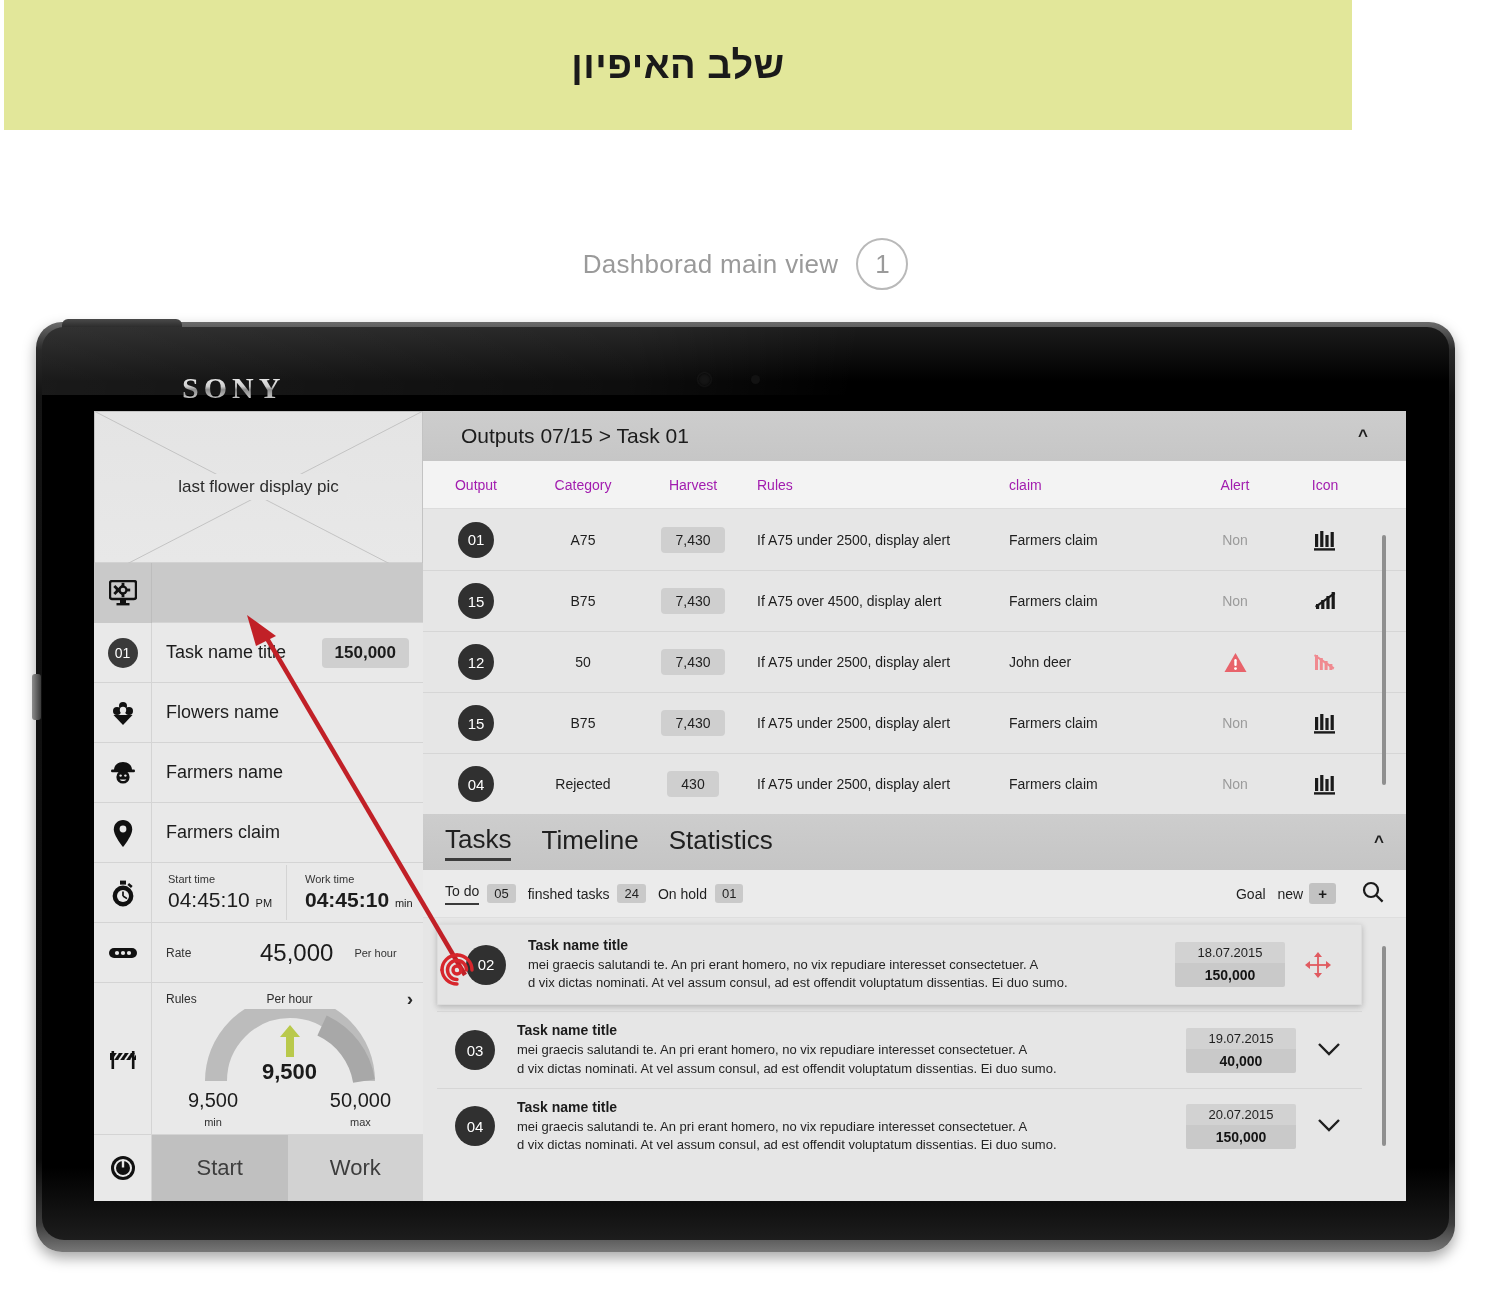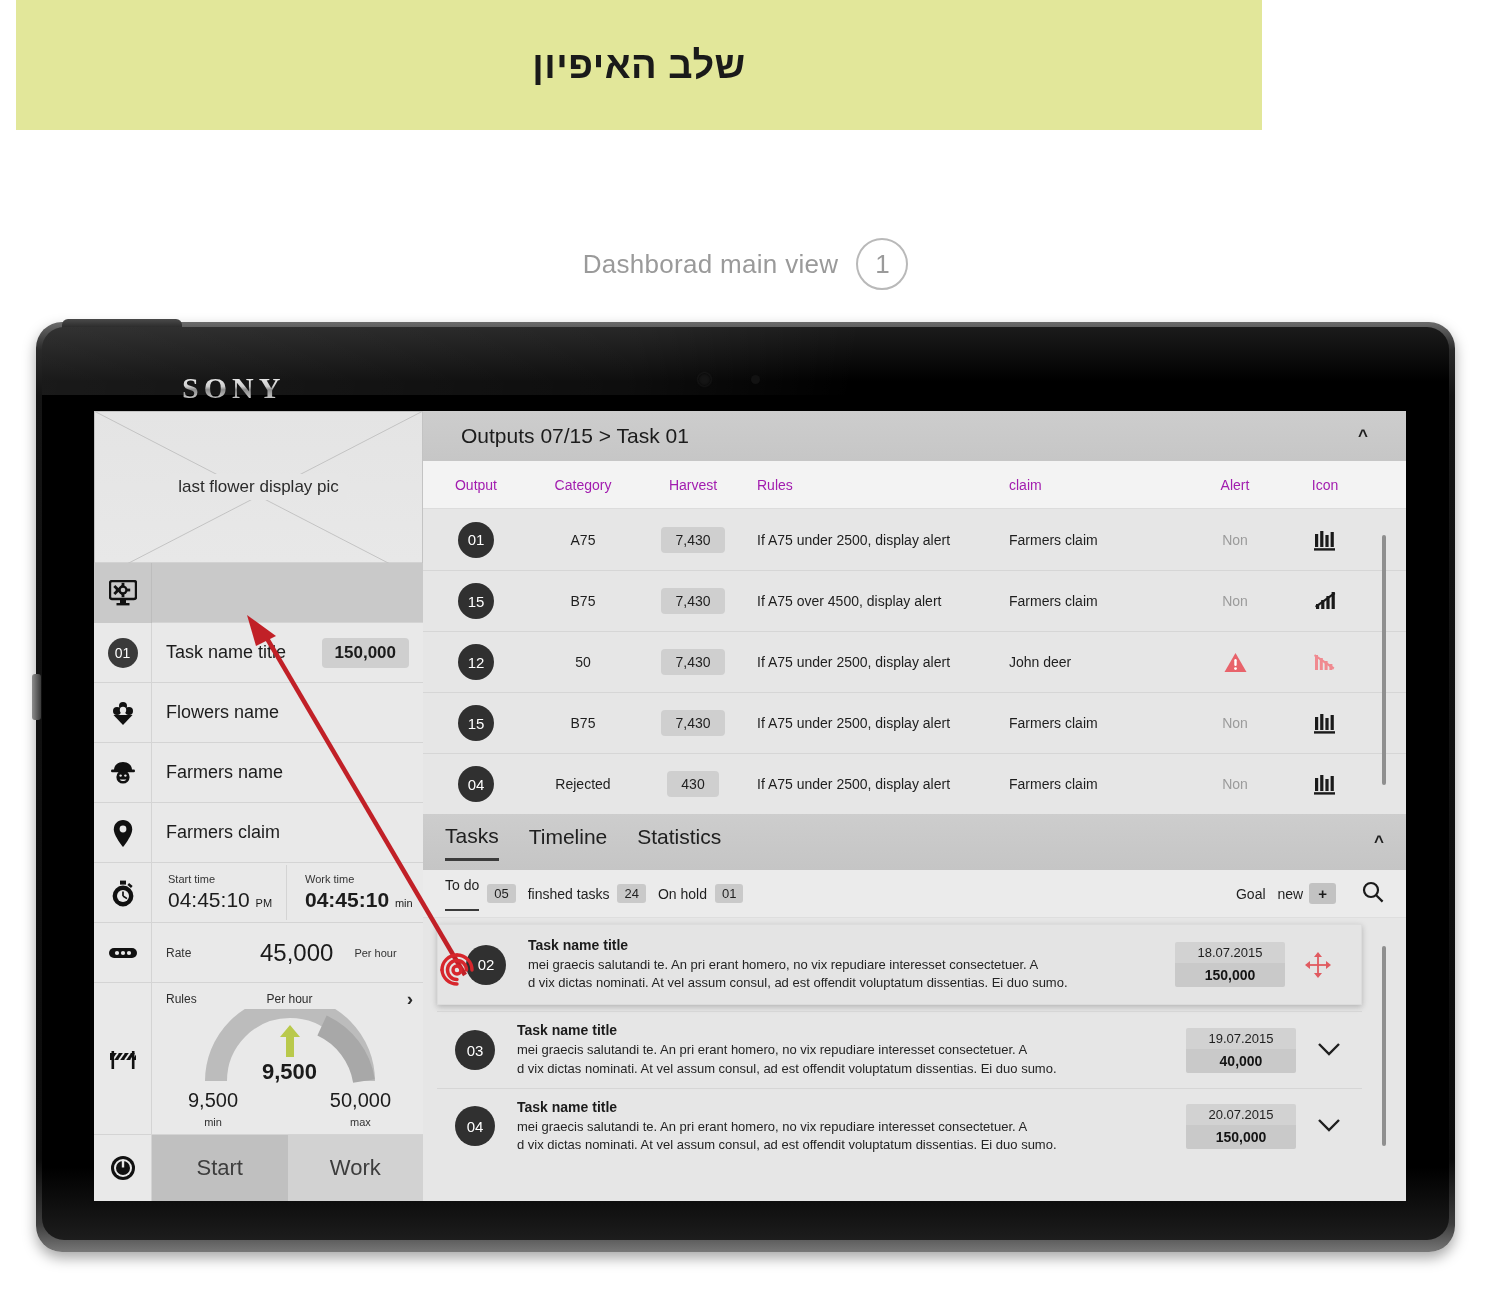--- a/index.html
+++ b/index.html
@@ -1,20 +1,20 @@
 <!DOCTYPE html>
 <html><head>
 <meta charset="utf-8">
 <style>
   * { box-sizing: border-box; margin:0; padding:0; }
   html,body { width:1491px; height:1301px; background:#ffffff;
     font-family:"Liberation Sans","DejaVu Sans",sans-serif; overflow:hidden; }
 
   
-  .banner{ position:absolute; left:16px; top:0; width:1246px; height:130px;
+  .banner{ position:absolute; left:4px; top:0; width:1348px; height:130px;
     background:#e2e79a; display:flex; align-items:center; justify-content:center; }
   .banner-title{ font-size:38px; font-weight:bold; color:#1a1a1a; direction:rtl; letter-spacing:.5px; }
 
   
   .caption{ position:absolute; left:0; top:238px; width:1491px;
     display:flex; align-items:center; justify-content:center; gap:18px; }
   .caption-text{ font-size:26px; color:#9a9a9a; letter-spacing:.3px; }
   .caption-num{ width:52px; height:52px; border-radius:50%; border:2px solid #b9b9b9;
     display:flex; align-items:center; justify-content:center; font-size:26px; color:#9a9a9a; }
 
@@ -131,26 +131,26 @@
   .c-cat.td,.c-har.td,.c-ale.td,.c-ico.td{ justify-content:center; }
   .ovl{ width:36px; height:36px; border-radius:50%; background:#303030; color:#fff;
     font-size:15px; display:flex; align-items:center; justify-content:center; }
   .hchip{ background:#cfcfcf; border-radius:4px; padding:5px 14px; font-size:14px; color:#1e1e1e; }
   .non{ color:#9b9b9b; font-size:14px; }
   .scroll-v{ position:absolute; width:4px; border-radius:2px; background:#8f8f8f; }
 
   
   .tabs-head{ height:56px; background:linear-gradient(180deg,#cdcdcd,#c5c5c5);
     display:flex; align-items:center; padding:0 22px; gap:30px; }
-  .tab{ font-size:21px; color:#202020; padding-bottom:10px; }
+  .tab{ font-size:26px; color:#202020; padding-bottom:3px; }
   .tab.active{ border-bottom:3px solid #3b3b3b; }
   .filters{ height:48px; background:#ebebeb; display:flex; align-items:center; padding:0 22px; gap:12px;
     border-bottom:1px solid #dedede; }
   .filt{ font-size:14px; color:#1f1f1f; display:flex; align-items:center; gap:8px; }
-  .filt.active span:first-child{ border-bottom:2px solid #3a3a3a; padding-bottom:16px; }
+  .filt.active span:first-child{ border-bottom:2px solid #3a3a3a; padding-bottom:4px; }
   .cnt{ background:#c9c9c9; border-radius:3px; padding:2px 7px; font-size:13px; color:#1f1f1f; }
   .spacer{ flex:1; }
   .goal{ font-size:14px; color:#1f1f1f; }
   .newbox{ display:flex; align-items:center; gap:6px; font-size:14px; color:#1f1f1f; }
   .plus{ background:#c2c2c2; border-radius:3px; padding:2px 9px; font-size:15px; color:#1b1b1b; font-weight:bold; }
 
   .tasklist{ flex:1; background:#e6e6e6; position:relative; padding:6px 0 0 0; overflow:hidden; }
   .tcard{ display:flex; align-items:center; margin:0 44px 0 14px; padding:10px 0; min-height:72px; }
   .tcard.sel{ background:#e4e4e4; box-shadow:0 2px 6px rgba(0,0,0,.22); margin:0 44px 6px 14px;
     padding:12px 10px; border:1px solid #dcdcdc; }

